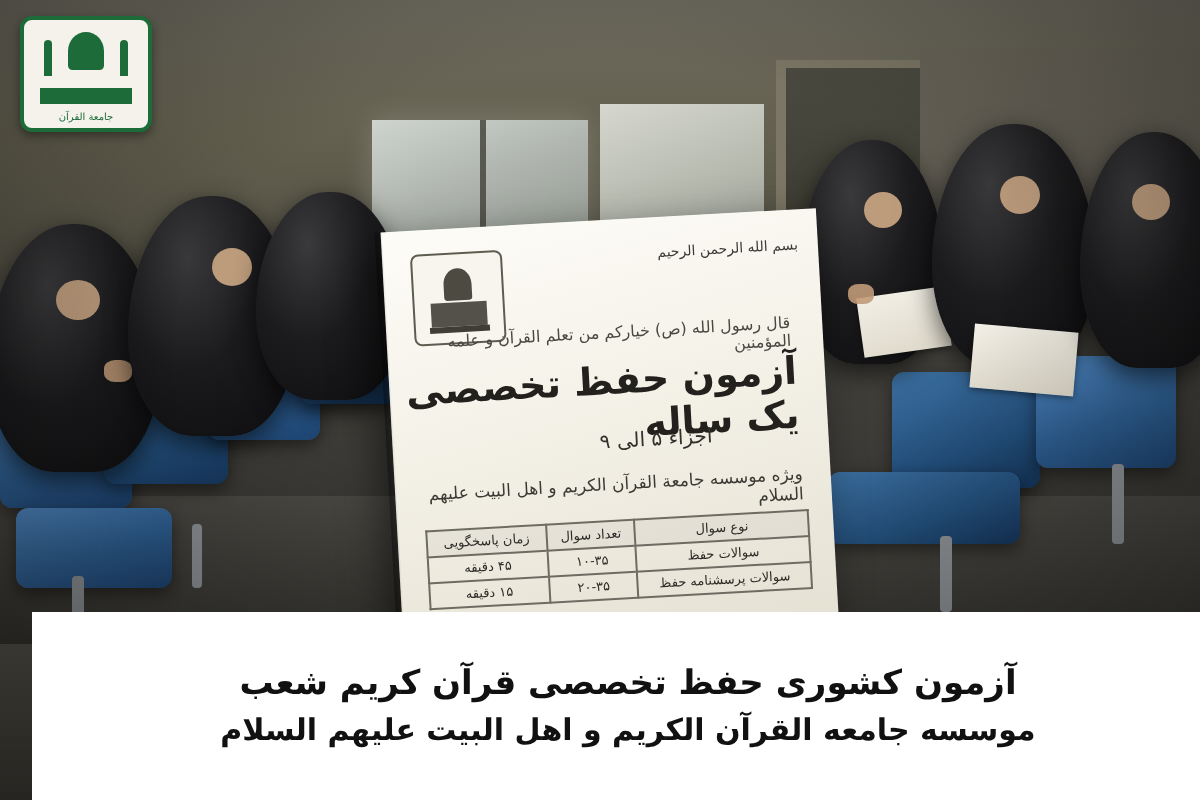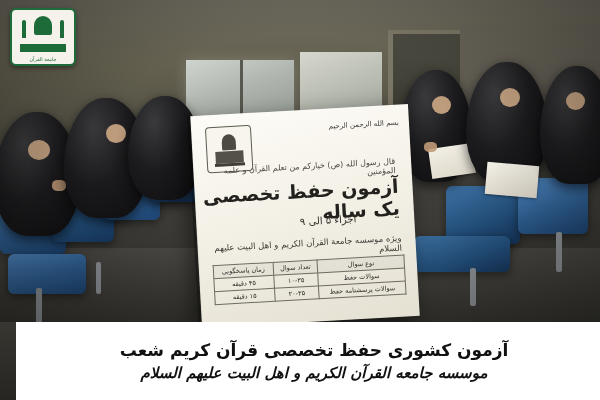--- a/index.html
+++ b/index.html
@@ -254,41 +254,40 @@
     text-align: center;
     font-size: 5px;
     color: #1e6b3a;
     direction: rtl;
   }
 
   
   .caption {
     position: absolute;
     left: 16px; right: 0; bottom: 0;
-    height: 78px;
+    height: 94px;
     background: #ffffff;
     display: flex;
     flex-direction: column;
     align-items: center;
     justify-content: center;
     gap: 4px;
     direction: rtl;
     padding-left: 12px;
   }
   .caption .line1 {
     font-size: 17px;
     font-weight: bold;
     color: #111111;
     letter-spacing: 0.2px;
   }
   .caption .line2 {
     font-size: 15px;
     font-weight: bold;
     color: #111111;
-    font-style: italic;
   }
 
   
   .vignette {
     position: absolute;
     left: 0; top: 0; width: 600px; height: 322px;
     background: radial-gradient(ellipse at 50% 45%, rgba(0,0,0,0) 45%, rgba(0,0,0,0.38) 100%);
     pointer-events: none;
   }
 </style>

